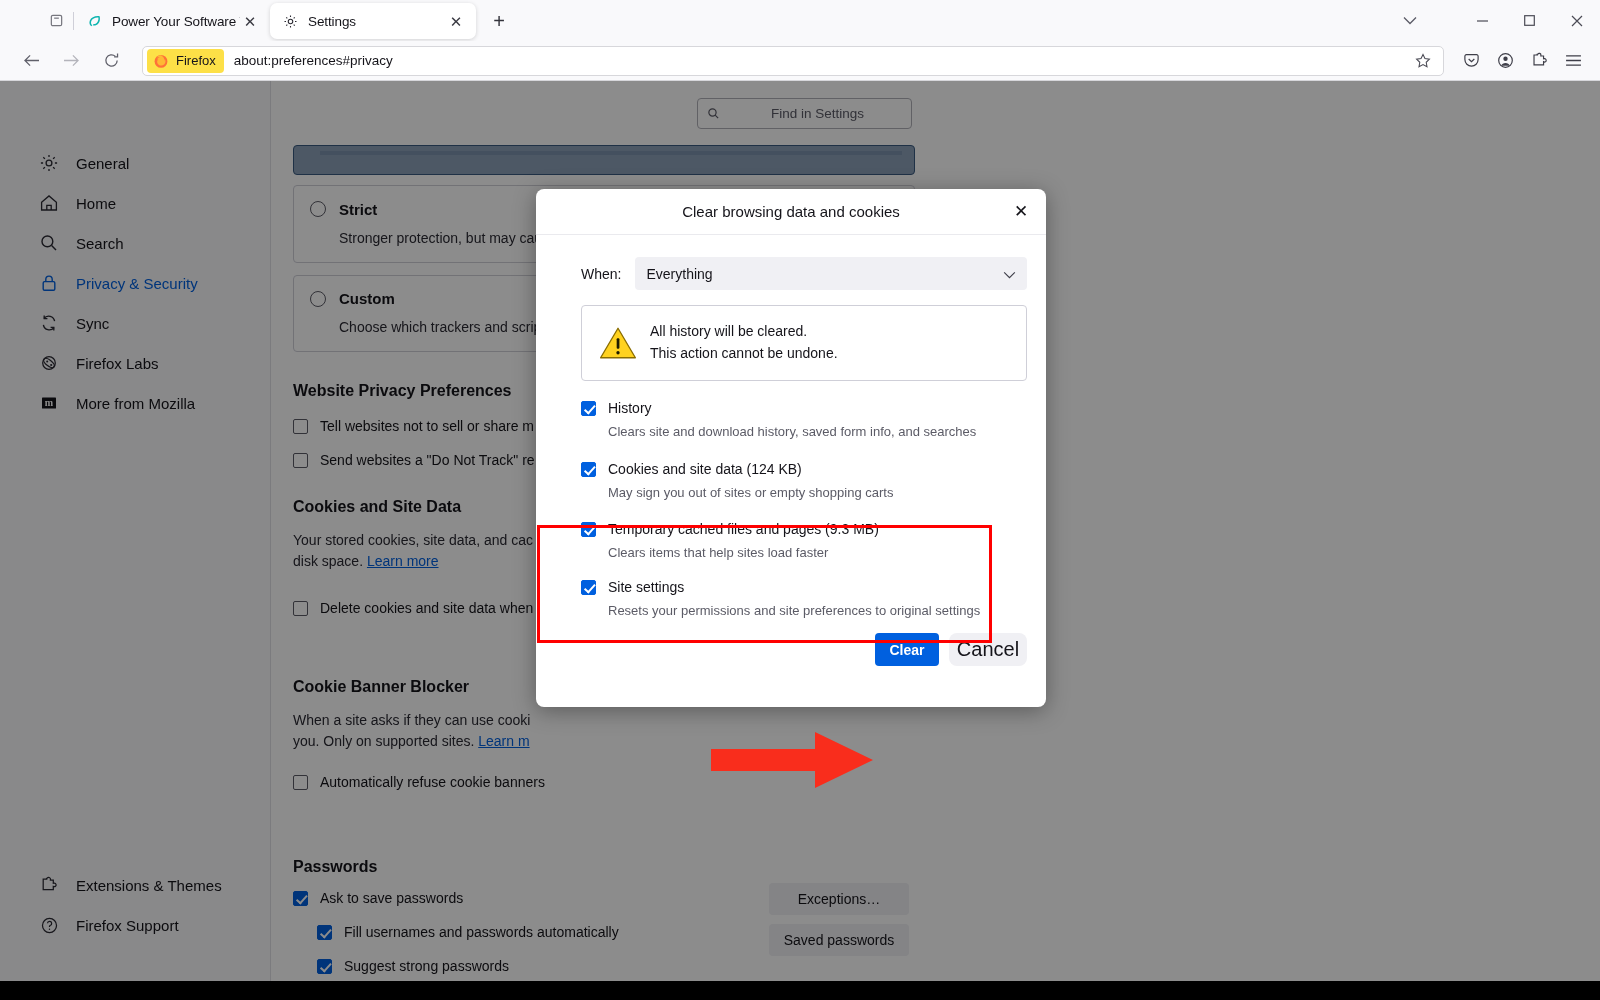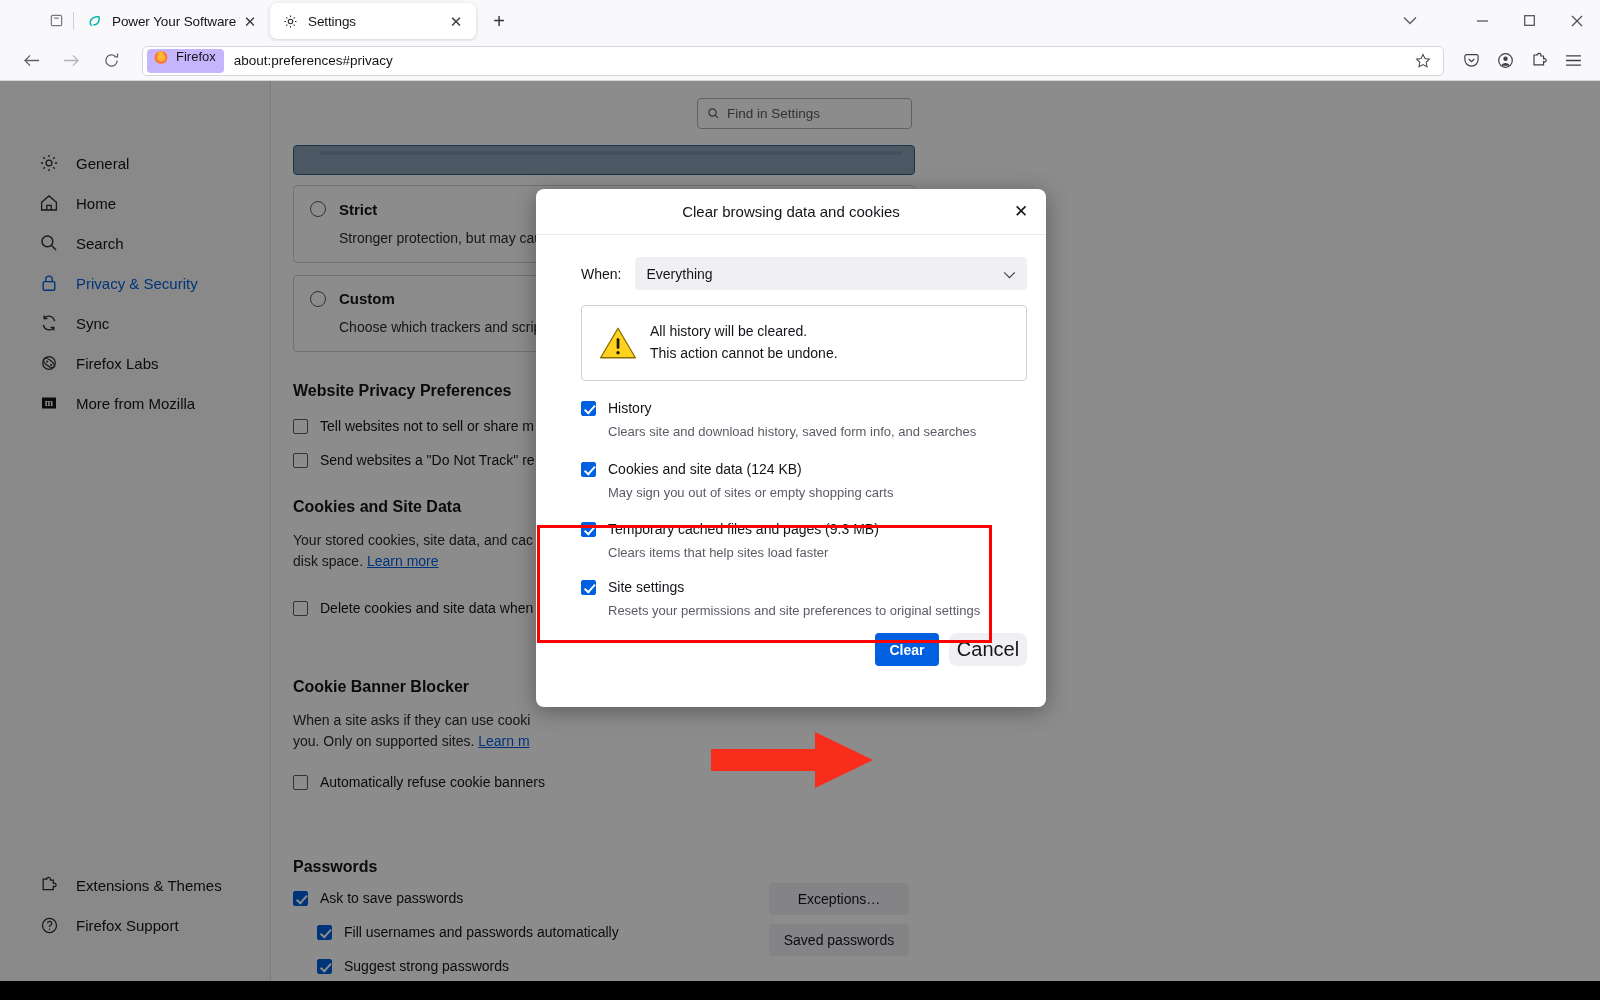--- a/index.html
+++ b/index.html
@@ -90,23 +90,23 @@
   .nav-btn:first-child { margin-left: 14px; }
   .urlbar {
     flex: 1 1 auto; height: 30px; margin: 0 10px 0 14px;
     background: #ffffff;
     border: 1px solid #d7d7db;
     border-radius: 5px;
     display: flex; align-items: center;
     padding: 0 6px 0 4px;
   }
   .ident-box {
-    display: flex; 
+    display: flex; align-items: center;
     height: 24px; padding: 0 8px 0 6px;
-    background: #c4b5fd; border-radius: 4px;
+    background: #fde047; border-radius: 4px;
     margin-right: 10px;
   }
   .ident-box .ff-logo { width: 16px; height: 16px; margin-right: 7px; }
   .ident-box .ident-label { font-size: 13px; color: #15141a; }
   .url-text { font-size: 13.5px; color: #15141a; flex: 1 1 auto; }
   .star-btn { width: 28px; height: 26px; display:flex; align-items:center; justify-content:center; color:#4b4b55;}
   .tb-icons { display: flex; align-items: center; padding-right: 10px; }
   .tb-icons .tbi {
     width: 34px; height: 32px;
     display:flex; align-items:center; justify-content:center;
@@ -148,21 +148,21 @@
   }
   .find-wrap {
     position: absolute; left: 426px; top: 17px;
     width: 215px; height: 31px;
   }
   .find-box {
     width: 215px; height: 31px;
     border: 1px solid #b1b1b9; border-radius: 4px;
     background: #ffffff;
     display: flex; align-items: center; padding-left: 9px;
-    font-size: 13.5px; color: #5b5b66;
+    font-size: 13.5px; color: #5b5b66; gap: 44px;
   }
   .find-box .mag { margin-right: 7px; display:flex; }
 
   .cpanel { position: absolute; left: 22px; top: 64px; width: 622px; }
 
   .radio-card {
     border: 1px solid #cfcfd8; border-radius: 4px;
     padding: 14px 16px 16px 16px; margin-bottom: 12px;
     background: #fff;
   }

